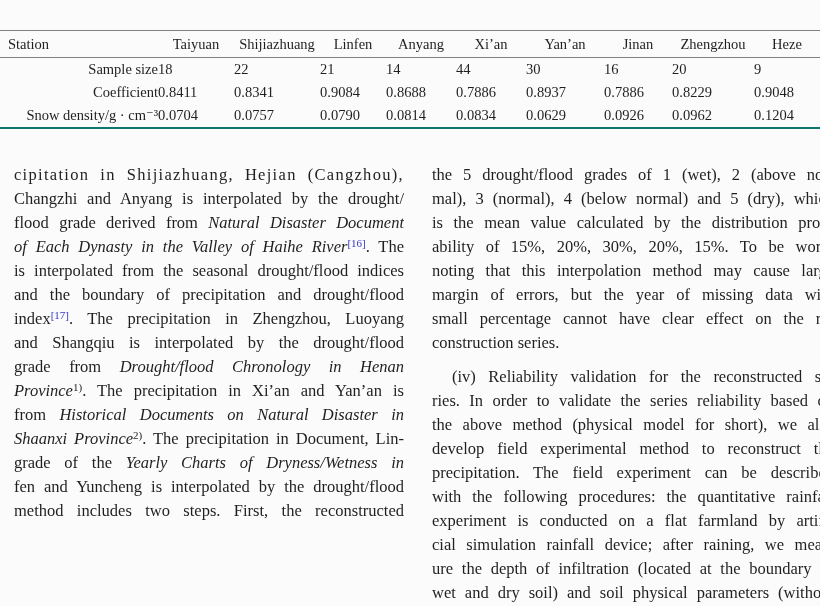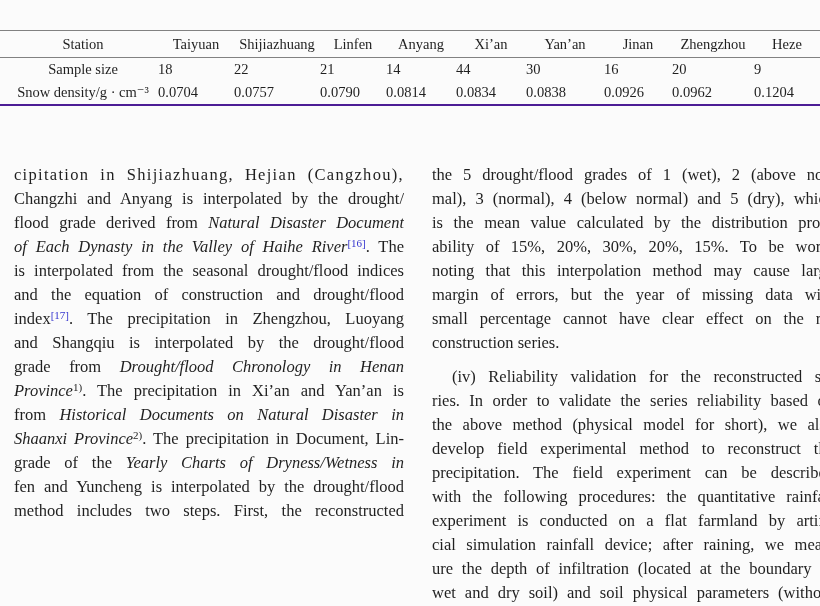--- a/index.html
+++ b/index.html
@@ -11,24 +11,24 @@
   
   .tablewrap{position:absolute;left:0;top:30px;width:820px;}
   table{
     width:820px;border-collapse:collapse;table-layout:fixed;
     font-size:14.5px;border-top:1px solid #818181;
   }
   thead th{
     font-weight:normal;text-align:center;height:26px;
     vertical-align:middle;padding:0;border-bottom:1px solid #818181;
   }
-  thead th.first{text-align:center;padding-left:8px;}
+  thead th.first{text-align:left;padding-left:8px;}
   tbody td{height:23px;vertical-align:middle;padding:0;}
-  tbody td.rowlabel{text-align:center;padding-left:8px;}
-  tbody tr:last-child td{border-bottom:2px solid #4c1d95;}
+  tbody td.rowlabel{text-align:right;padding-left:8px;}
+  tbody tr:last-child td{border-bottom:2px solid #0f766e;}
   
   .textcol{position:absolute;top:163px;font-size:16.5px;line-height:24px;}
   #leftcol{left:14px;width:390px;}
   #rightcol{left:432px;width:402px;}
   .line{
     height:24px;overflow:hidden;
     text-align:justify;text-align-last:justify;
   }
   .line.endline{text-align-last:left;}
   .line.ls{letter-spacing:1.3px;}
@@ -76,42 +76,54 @@
           <td>22</td>
           <td>21</td>
           <td>14</td>
           <td>44</td>
           <td>30</td>
           <td>16</td>
           <td>20</td>
           <td>9</td>
         </tr>
         <tr>
+          <td class="rowlabel">Coefficient</td>
+          <td>0.8411</td>
+          <td>0.8341</td>
+          <td>0.9084</td>
+          <td>0.8688</td>
+          <td>0.7886</td>
+          <td>0.8937</td>
+          <td>0.7886</td>
+          <td>0.8229</td>
+          <td>0.9048</td>
+        </tr>
+        <tr>
           <td class="rowlabel">Snow density/g · cm⁻³</td>
           <td>0.0704</td>
           <td>0.0757</td>
           <td>0.0790</td>
           <td>0.0814</td>
           <td>0.0834</td>
-          <td>0.0838</td>
+          <td>0.0629</td>
           <td>0.0926</td>
           <td>0.0962</td>
           <td>0.1204</td>
         </tr>
       </tbody>
   </table>
 </div>
 
 <div id="leftcol" class="textcol">
     <div class="line ls"><span>cipitation in Shijiazhuang, Hejian (Cangzhou),</span></div>
     <div class="line"><span>Changzhi and Anyang is interpolated by the drought/</span></div>
     <div class="line"><span>flood grade derived from </span><span class="it">Natural Disaster Document</span></div>
     <div class="line"><span class="it">of Each Dynasty in the Valley of Haihe River</span><a class="sup citelink">[16]</a><span>. The</span></div>
     <div class="line"><span>is interpolated from the seasonal drought/flood indices</span></div>
-    <div class="line"><span>and the equation of construction and drought/flood</span></div>
+    <div class="line"><span>and the boundary of precipitation and drought/flood</span></div>
     <div class="line"><span>index</span><a class="sup citelink">[17]</a><span>. The precipitation in Zhengzhou, Luoyang</span></div>
     <div class="line"><span>and Shangqiu is interpolated by the drought/flood</span></div>
     <div class="line"><span>grade from </span><span class="it">Drought/flood Chronology in Henan</span></div>
     <div class="line"><span class="it">Province</span><span class="sup">1)</span><span>. The precipitation in Xi’an and Yan’an is</span></div>
     <div class="line"><span>from </span><span class="it">Historical Documents on Natural Disaster in</span></div>
     <div class="line"><span class="it">Shaanxi Province</span><span class="sup">2)</span><span>. The precipitation in Document, Lin-</span></div>
     <div class="line"><span>grade of the </span><span class="it">Yearly Charts of Dryness/Wetness in</span></div>
     <div class="line"><span>fen and Yuncheng is interpolated by the drought/flood</span></div>
     <div class="line"><span>method includes two steps. First, the reconstructed</span></div>
   </div>

